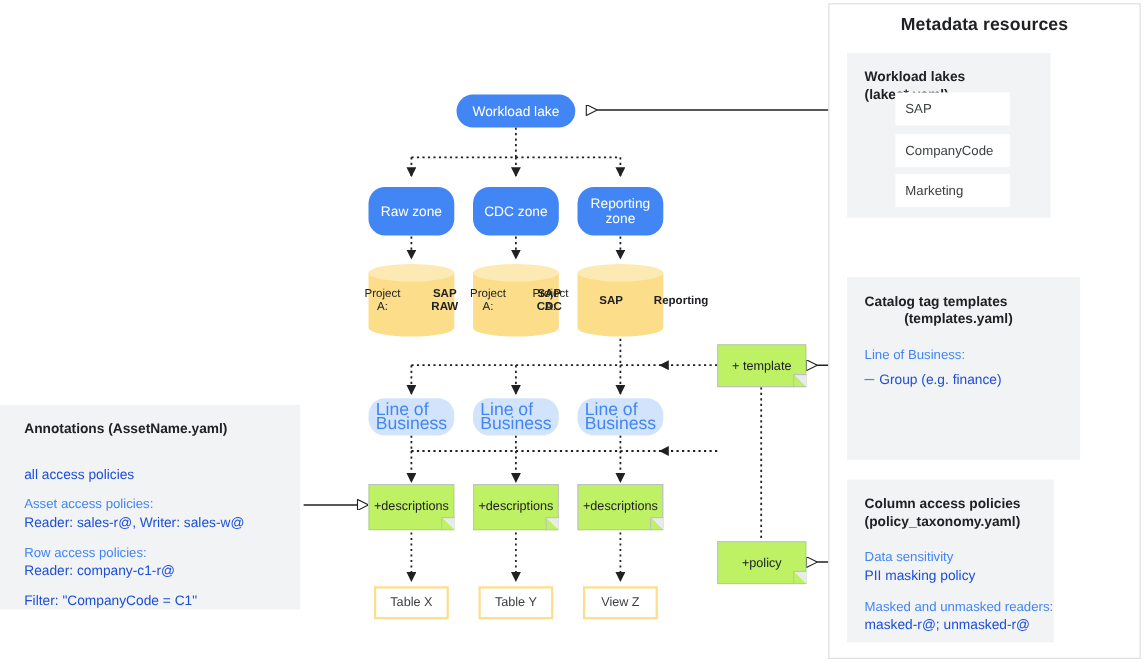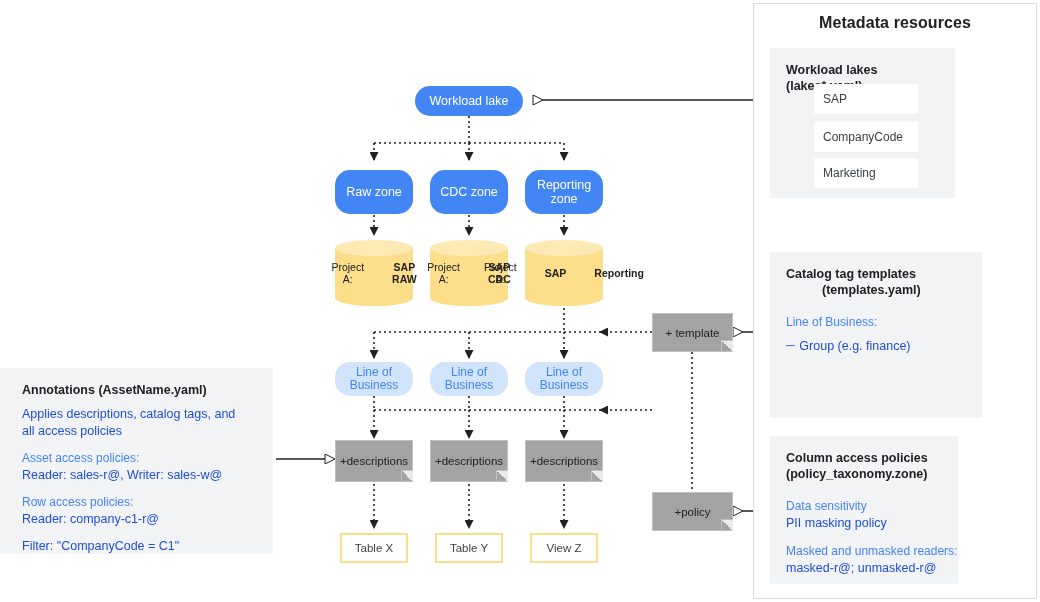--- a/index.html
+++ b/index.html
@@ -27,38 +27,38 @@
   .lake-item{position:absolute;left:814px;width:104px;height:30px;background:#fff;
              box-sizing:border-box;font-size:12px;color:#3c4043;
              display:flex;align-items:center;padding-left:9px;}
 
   
   .pill{position:absolute;background:#4285f4;color:#ffffff;border-radius:15px;
         display:flex;align-items:center;justify-content:center;text-align:center;
         font-size:12.5px;line-height:14px;}
   .zone{width:78px;height:44px;border-radius:15px;}
   .lob{position:absolute;background:#d2e3fc;color:#4285f4;border-radius:15px;
-       display:flex;align-items:center;justify-content:center;text-align:center;
-       font-size:12px;line-height:13px;width:78px;height:34px;}
+       display:flex;align-items:center;justify-content:center;text-align:left;
+       font-size:16px;line-height:13px;width:78px;height:34px;}
 
   
   .cyl{position:absolute;width:78px;height:64px;}
   .cyl .body{position:absolute;left:0;top:8px;width:78px;height:50px;
              background:#fcdd8a;}
   .cyl .top{position:absolute;left:0;top:0;width:78px;height:16px;border-radius:50%;
             background:#fde9b4;}
   .cyl .bot{position:absolute;left:0;top:50px;width:78px;height:16px;border-radius:50%;
             background:#fcdd8a;}
   .cyl .lbl{position:absolute;left:0;top:8px;width:78px;height:50px;display:flex;
             flex-direction:row;align-items:center;justify-content:center;
             font-size:10.5px;line-height:12px;color:#202124;text-align:center;z-index:2;}
   .cyl .lbl b{font-weight:bold;padding-left:28px;}
 
   
-  .note{position:absolute;background:#a3a3a3;border:1px solid #bdc1c6;box-sizing:border-box;
+  .note{position:absolute;background:#bef264;border:1px solid #bdc1c6;box-sizing:border-box;
         display:flex;align-items:center;justify-content:center;font-size:11.5px;
         color:#202124;}
   .note .fold{position:absolute;right:-1px;bottom:-1px;width:11px;height:11px;
         background:linear-gradient(225deg,#e8eaed 0 50%,transparent 50%);
         border-left:1px solid #bdc1c6;border-top:1px solid #bdc1c6;}
   .desc{width:78px;height:42px;}
   .tbl{position:absolute;width:68px;height:30px;border:2px solid #fcdd8a;background:#fff;
        box-sizing:border-box;display:flex;align-items:center;justify-content:center;
        font-size:11.5px;color:#3c4043;}
 
@@ -137,30 +137,29 @@
   <div class="card-title" style="position:absolute;left:16px;top:14px;">Catalog tag templates</div>
   <div class="card-title" style="position:absolute;left:16px;top:30px;margin-left:36px;">(templates.yaml)</div>
   <div class="blue-head" style="position:absolute;left:16px;top:62px;">Line of Business:</div>
   <div style="position:absolute;left:16px;top:84px;">
     <span class="dash">–&nbsp;</span><span class="body-txt">Group (e.g. finance)</span>
   </div>
 </div>
 
 <div class="gray-card" id="card-policies">
   <div class="card-title" style="position:absolute;left:16px;top:14px;">Column access policies</div>
-  <div class="card-title" style="position:absolute;left:16px;top:30px;">(policy_taxonomy.zone)</div>
+  <div class="card-title" style="position:absolute;left:16px;top:30px;">(policy_taxonomy.yaml)</div>
   <div class="blue-head" style="position:absolute;left:16px;top:62px;">Data sensitivity</div>
   <div class="body-txt" style="position:absolute;left:16px;top:79px;">PII masking policy</div>
   <div class="blue-head" style="position:absolute;left:16px;top:107px;">Masked and unmasked readers:</div>
   <div class="body-txt" style="position:absolute;left:16px;top:124px;">masked-r@; unmasked-r@</div>
 </div>
 
 <div class="abs" id="left-panel">
   <div class="card-title" style="position:absolute;left:22px;top:14px;">Annotations (AssetName.yaml)</div>
-  <div class="body-txt" style="position:absolute;left:22px;top:38px;">Applies descriptions, catalog tags, and</div>
   <div class="body-txt" style="position:absolute;left:22px;top:55px;">all access policies</div>
   <div class="blue-head" style="position:absolute;left:22px;top:82px;">Asset access policies:</div>
   <div class="body-txt" style="position:absolute;left:22px;top:99px;">Reader: sales-r@, Writer: sales-w@</div>
   <div class="blue-head" style="position:absolute;left:22px;top:126px;">Row access policies:</div>
   <div class="body-txt" style="position:absolute;left:22px;top:143px;">Reader: company-c1-r@</div>
   <div class="body-txt" style="position:absolute;left:22px;top:170px;">Filter: "CompanyCode = C1"</div>
 </div>
 
 <div class="pill" style="left:415px;top:86px;width:108px;height:30px;">Workload lake</div>
 

